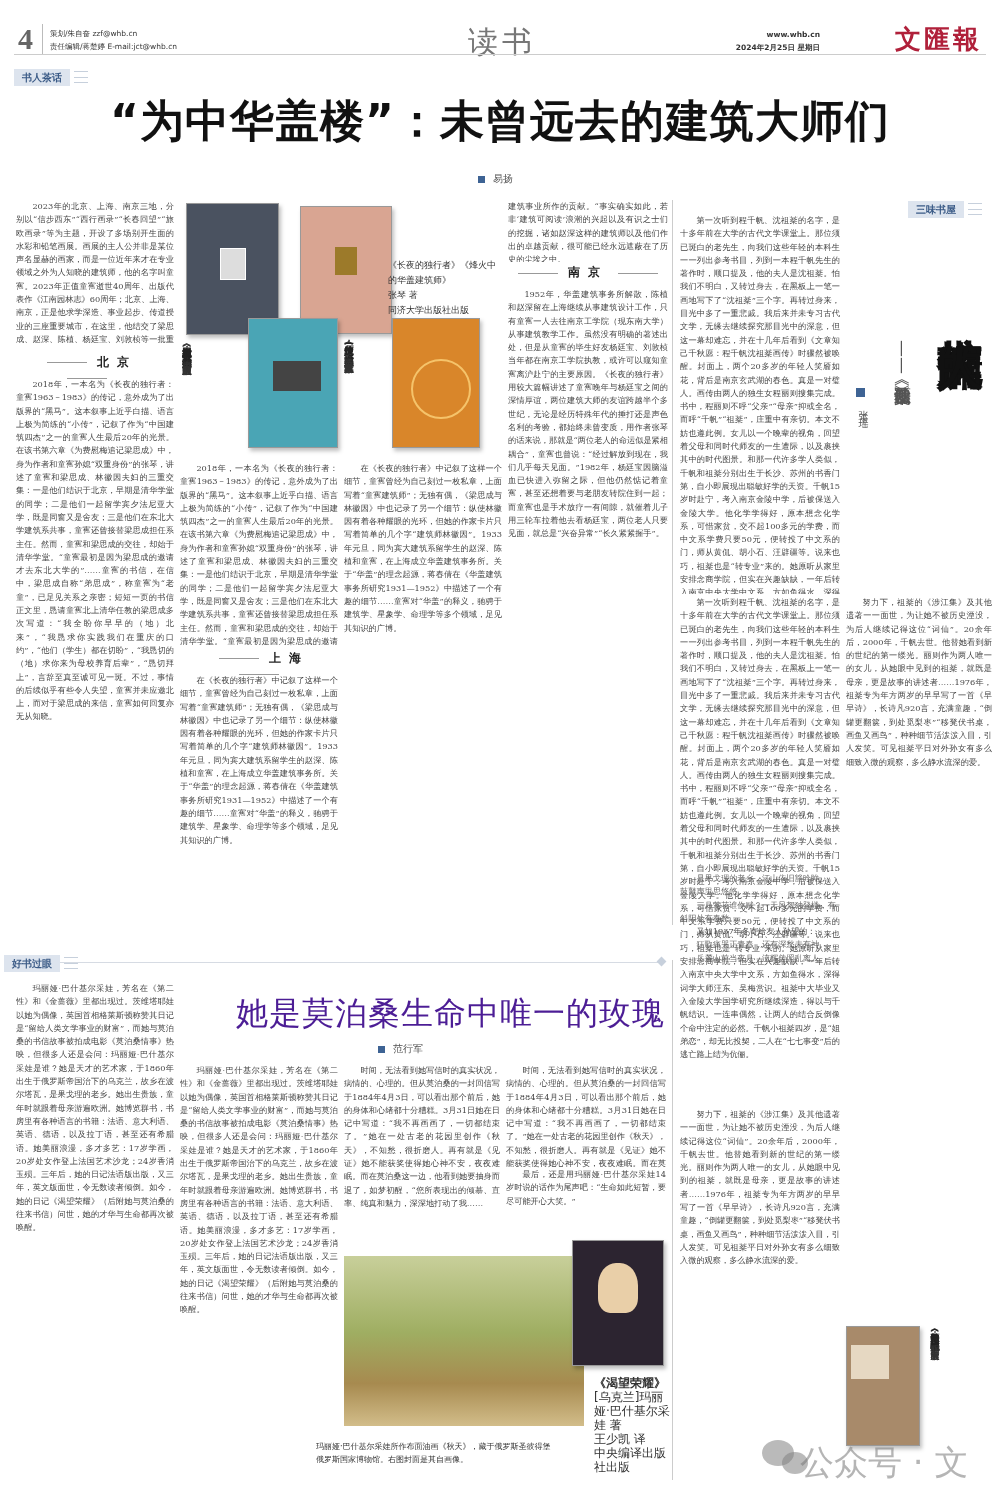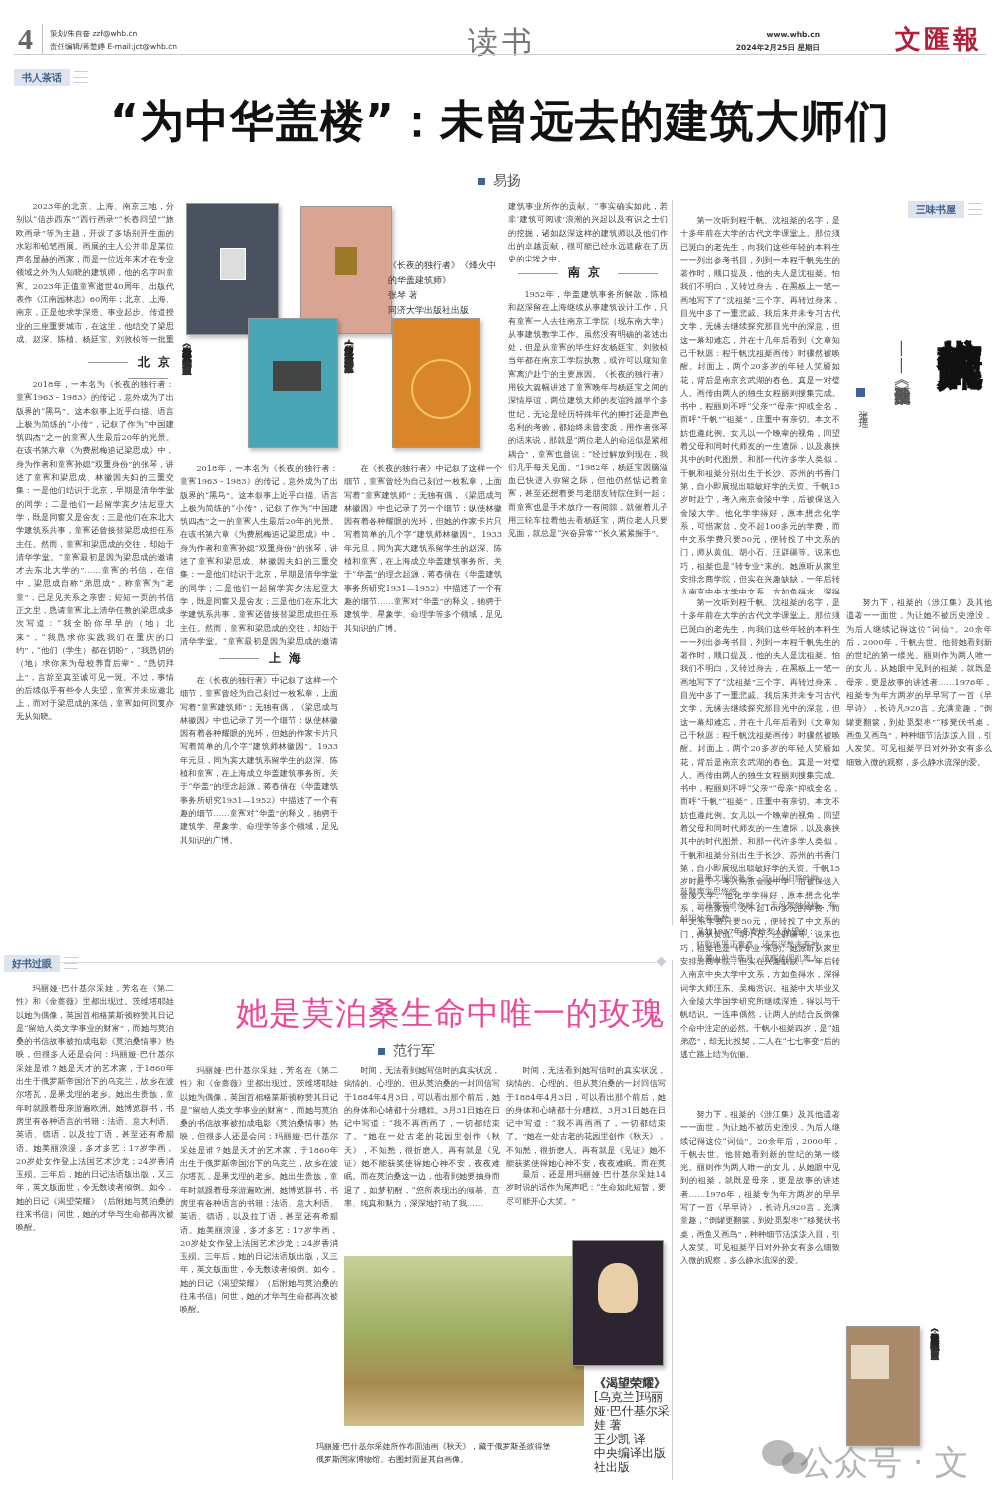--- a/index.html
+++ b/index.html
@@ -9,33 +9,33 @@
   .hdr-sep { left: 42px; top: 24px; width: 1px; height: 30px; background: #bbb; }
   .hdr-credits { left: 50px; top: 27px; font-size: 7.5px; line-height: 13px; color: #333; font-family: "DejaVu Sans", sans-serif; }
   .hdr-section { left: 468px; top: 22px; font-size: 30px; color: #777; font-family: Liberation Serif, serif; letter-spacing: 4px; }
   .hdr-meta { right: 180px; top: 28px; font-size: 7.5px; line-height: 13px; text-align: right; color: #333; font-family: "DejaVu Sans", sans-serif; font-weight: bold; }
   .hdr-logo { right: 18px; top: 22px; font-size: 26px; color: #b0203a; font-weight: bold; font-family: "DejaVu Serif", serif; letter-spacing: 3px; }
   .hdr-rule { left: 14px; top: 54px; width: 972px; height: 1px; background: #ccc; }
   .tag { font-size: 10px; font-weight: bold; color: #3a5a86; background: #dde4ee; padding: 3px 8px; font-family: "DejaVu Sans", sans-serif; }
   .tag-lines { display:inline-block; width: 14px; height: 12px; vertical-align: middle; margin-left: 4px; border-top: 1px solid #c7d0dc; border-bottom: 1px solid #c7d0dc; position: relative; }
   .tag-lines::after { content:""; position:absolute; left:0; right:0; top:5px; height:1px; background:#c7d0dc; }
   .main-title { left: 0; width: 1000px; top: 92px; text-align: center; font-size: 44px; font-weight: bold; color: #111; font-family: "DejaVu Sans", sans-serif; letter-spacing: 1px; }
-  .byline { font-size: 14px; color: #555; font-family: Liberation Serif, serif; }
+  .byline { font-size: 10px; color: #555; font-family: Liberation Serif, serif; }
   .byline .sq { display: inline-block; width: 7px; height: 7px; background: #3e6394; margin-right: 8px; vertical-align: middle; }
   .col { font-size: 8.2px; line-height: 13.3px; color: #444; text-align: justify; text-indent: 2em; overflow: hidden; }
   .sub-head { text-align: center; font-size: 12px; font-weight: bold; color: #222; letter-spacing: 8px; font-family: "DejaVu Sans", sans-serif; }
   .sub-head::before, .sub-head::after { content: ""; display: inline-block; width: 40px; height: 1px; background: #999; vertical-align: middle; margin: 0 10px; }
   .book { border: 1px solid #999; box-shadow: 2px 3px 4px rgba(0,0,0,.25); }
   .book-caption { font-size: 9px; color: #333; line-height: 15px; font-family: "DejaVu Sans", sans-serif; }
   .vcap { writing-mode: vertical-rl; font-size: 9.5px; line-height: 14px; color: #333; font-family: "DejaVu Sans", sans-serif; }
   .vcap b { color: #222; }
   .right-title { writing-mode: vertical-rl; font-size: 46px; font-weight: bold; color: #111; font-family: "DejaVu Serif", serif; letter-spacing: 2px; }
   .right-sub { writing-mode: vertical-rl; font-size: 17px; color: #555; font-family: "DejaVu Sans", sans-serif; }
   .vline { width: 1px; background: #ccc; }
-  .title2 { font-size: 32px; color: #ec4899; font-family: "DejaVu Serif", serif; letter-spacing: 1px; }
+  .title2 { font-size: 32px; color: #4c1d95; font-family: "DejaVu Serif", serif; letter-spacing: 1px; }
   .watermark { font-size: 34px; color: rgba(120,120,120,.55); font-family: "DejaVu Sans", sans-serif; }
   .wechat { width: 32px; height: 26px; border-radius: 50%; background: rgba(130,130,130,.55); }
 </style>
 </head>
 <body>
 
 <div class="abs hdr-num">4</div>
 <div class="abs hdr-sep"></div>
 <div class="abs hdr-credits">
   <div>策划/朱自奋 zzf@whb.cn</div>
@@ -51,21 +51,21 @@
 
 <div class="abs" style="left:14px;top:66px;">
   <span class="tag">书人茶话</span><span class="tag-lines"></span>
 </div>
 <div class="abs main-title">“为中华盖楼”：未曾远去的建筑大师们</div>
 <div class="abs byline" style="left:478px;top:172px;">
   <span class="sq"></span><span>易扬</span>
 </div>
 
 <div class="abs col" style="left:16px;top:200px;width:158px;height:145px;">2023年的北京、上海、南京三地，分别以“信步西东”“西行画录”“长春回望”“旅欧画录”等为主题，开设了多场别开生面的水彩和铅笔画展。画展的主人公并非是某位声名显赫的画家，而是一位近年来才在专业领域之外为人知晓的建筑师，他的名字叫童寯。2023年正值童寯逝世40周年、出版代表作《江南园林志》60周年；北京、上海、南京，正是他求学深造、事业起步、传道授业的三座重要城市，在这里，他结交了梁思成、赵深、陈植、杨廷宝、刘敦桢等一批重要的建筑师，和他们一起营造了那些历久弥新的经典建筑。</div>
-<div class="abs sub-head" style="left:20px;top:354px;width:158px;text-align:right;">北京</div>
+<div class="abs sub-head" style="left:8px;top:354px;width:158px;">北京</div>
 <div class="abs col" style="left:16px;top:378px;width:158px;height:540px;">2018年，一本名为《长夜的独行者：童寯1963－1983》的传记，意外成为了出版界的“黑马”。这本叙事上近乎白描、语言上极为简练的“小传”，记叙了作为“中国建筑四杰”之一的童寯人生最后20年的光景。在该书第六章《为费慰梅追记梁思成》中，身为作者和童寯孙媳“双重身份”的张琴，讲述了童寯和梁思成、林徽因夫妇的三重交集：一是他们结识于北京，早期是清华学堂的同学；二是他们一起留学宾夕法尼亚大学，既是同窗又是舍友；三是他们在东北大学建筑系共事，童寯还曾接替梁思成担任系主任。然而，童寯和梁思成的交往，却始于清华学堂。“童寯最初是因为梁思成的邀请才去东北大学的”……童寯的书信，在信中，梁思成自称“弟思成”，称童寯为“老童”，已足见关系之亲密；短短一页的书信正文里，恳请童寯北上清华任教的梁思成多次写道：“我全盼你早早的（地）北来”，“我恳求你实践我们在重庆的口约”，“他们（学生）都在切盼”，“我恳切的（地）求你来为母校养育后辈”，“恳切拜上”，言辞至真至诚可见一斑。不过，事情的后续似乎有些令人失望，童寯并未应邀北上，而对于梁思成的来信，童寯如何回复亦无从知晓。</div>
 
 <div class="abs book" style="left:186px;top:203px;width:93px;height:132px;background:#4a5260;">
   <div style="margin:44px auto 0;width:26px;height:32px;background:#ddd;border:1px solid #fff;"></div>
 </div>
 <div class="abs book" style="left:300px;top:206px;width:92px;height:128px;background:#d9a592;">
   <div style="margin:40px auto 0;width:22px;height:28px;background:#9c7a2a;"></div>
 </div>
 <div class="abs book" style="left:248px;top:318px;width:90px;height:130px;background:#4aa5b5;">
   <div style="margin:42px 0 0 24px;width:48px;height:30px;background:#444;"></div>

